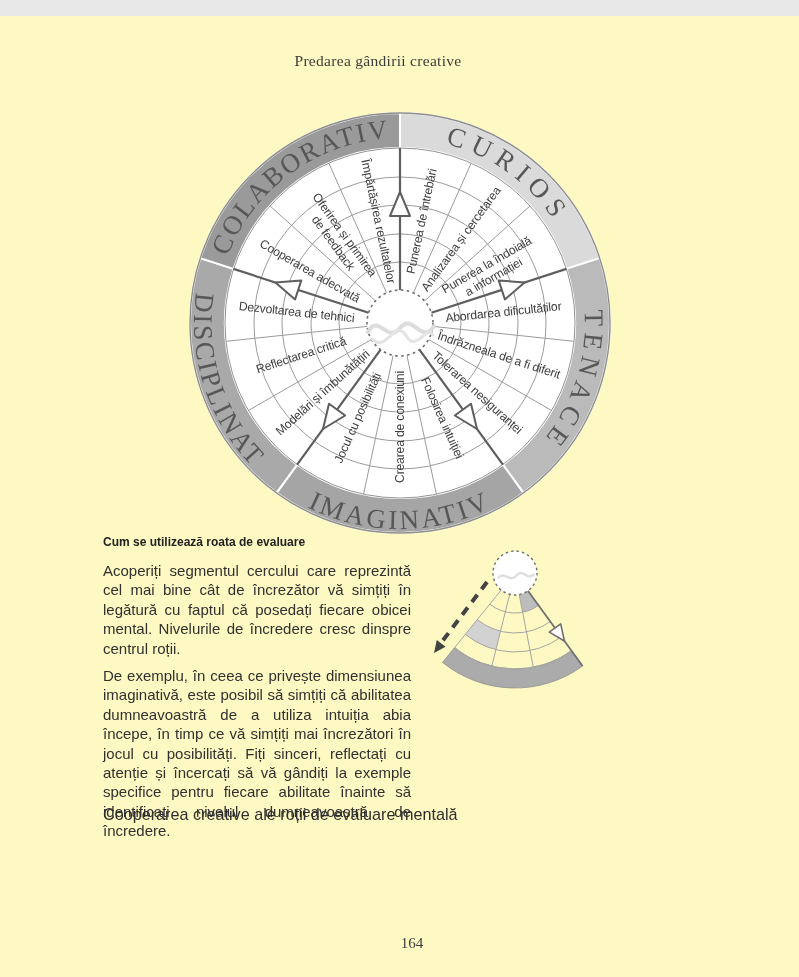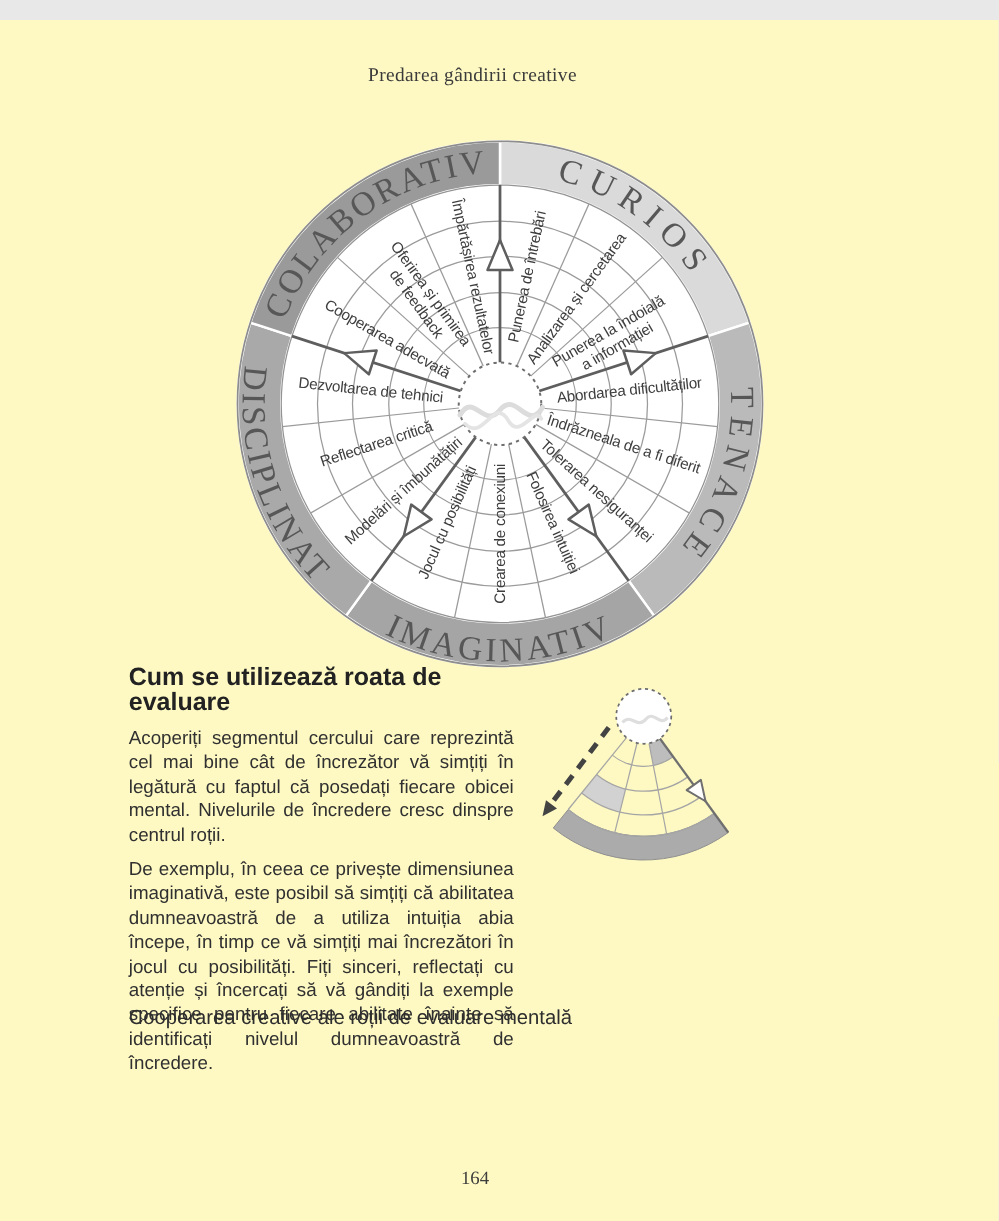--- a/index.html
+++ b/index.html
@@ -23,36 +23,36 @@
   .watermark{fill:none;stroke:#dcdcdc;stroke-width:4;stroke-linecap:round;}
   .watermark2{fill:none;stroke:#e4e4e4;stroke-width:3;stroke-linecap:round;}
   .band-label{font-family:"Liberation Serif", serif;font-size:27px;fill:#575757;}
   .bl-curios{letter-spacing:7px;}
   .bl-tenace{letter-spacing:6px;}
   .bl-imaginativ{letter-spacing:3px;}
   .bl-disciplinat{letter-spacing:2.5px;}
   .bl-colaborativ{letter-spacing:2px;}
   .habit{font-family:"Liberation Sans", sans-serif;font-size:12.2px;fill:#3e3e3e;letter-spacing:-.2px;}
   .howto{position:absolute;left:103px;top:516px;width:308px;color:#303030;}
-  .howto h3{margin:0 0 9px 0;font-size:20px;line-height:20px;color:#222;}
+  .howto h3{margin:0 0 9px 0;font-size:12px;line-height:20px;color:#222;}
   .howto p{margin:0 0 8px 0;font-size:15px;line-height:19.4px;text-align:justify;}
   .mini-wrap{position:absolute;left:410px;top:528px;width:205px;height:160px;}
   .mini-line{stroke:#a5a5a5;stroke-width:1;fill:none;}
   .mini-edge-bold{stroke:#6f6f6f;stroke-width:1.8;fill:none;}
   .mini-arrowhead{fill:#ffffff;stroke:#6f6f6f;stroke-width:1.6;stroke-linejoin:round;}
   .mini-center{fill:#ffffff;stroke:#6e6e6e;stroke-width:1.4;stroke-dasharray:2.5 3;}
   .dashed-arrow{stroke:#434343;stroke-width:4;stroke-dasharray:9 7;fill:none;}
   .dashed-arrow-tip{fill:#434343;}
   .figure-caption{
     position:absolute;left:103px;top:789px;width:420px;
     font-size:16.2px;color:#2e2e2e;
   }
   .page-number{
     position:absolute;top:919px;left:0;width:760px;text-align:center;
-    font-family:"Liberation Serif", serif;font-size:15px;color:#3d3d3d;
+    font-family:"Liberation Serif", serif;font-size:15px;color:#3d3d3d;padding-left:32px;
   }
   .bottom-scan-line{
     position:absolute;left:112px;top:973px;width:687px;height:2.5px;background:#7e99c4;
   }
 </style>
 </head>
 <body>
 
 <div class="page">
 

